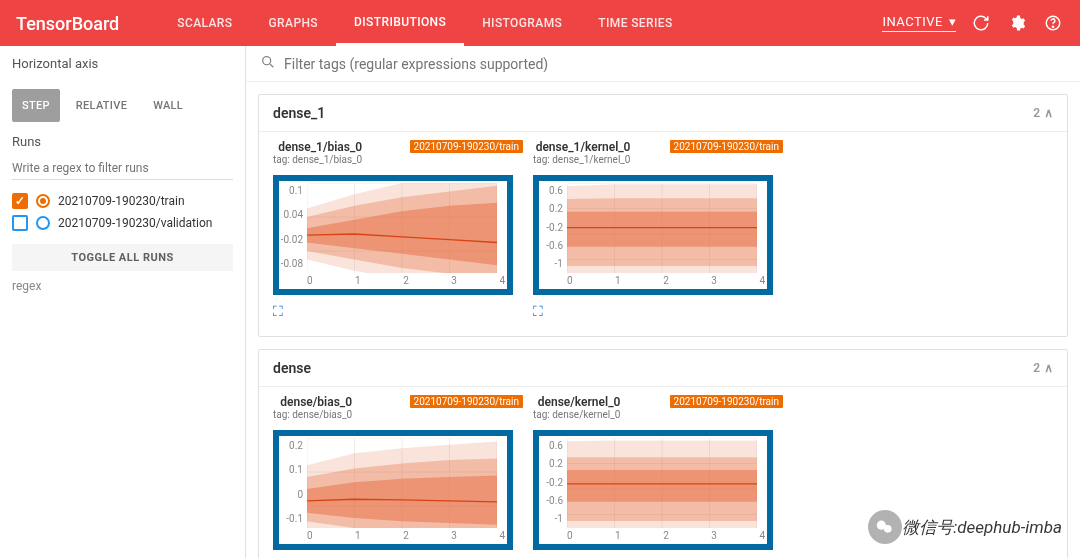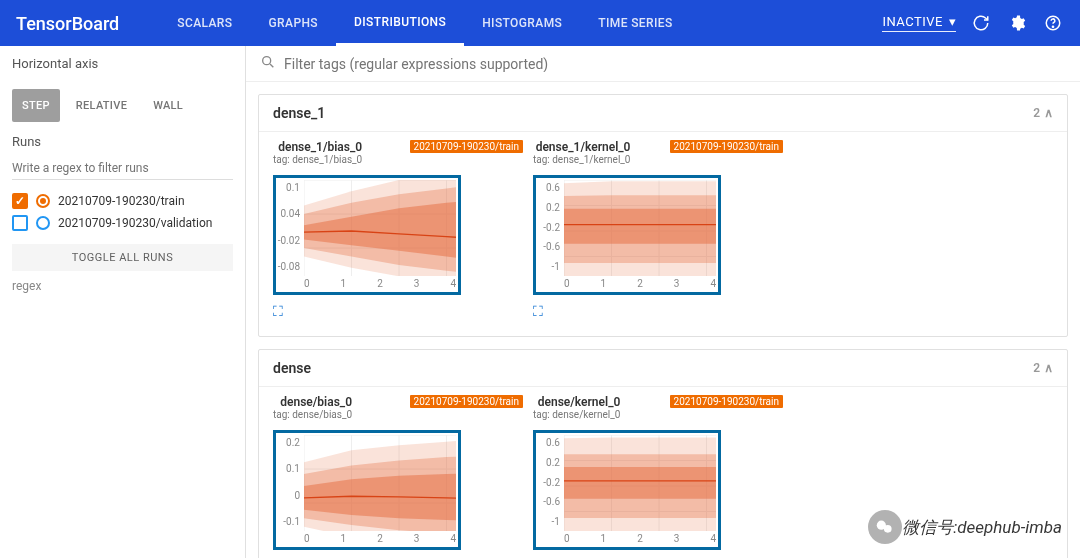--- a/index.html
+++ b/index.html
@@ -1,17 +1,17 @@
 <!DOCTYPE html>
 <html><head>
 <meta charset="utf-8">
 <style>
   * { box-sizing: border-box; margin: 0; padding: 0; font-family: Roboto, Arial, sans-serif; }
   body { background: #fff; width: 1080px; height: 558px; overflow: hidden; font-size: 13px; color: #333; }
-  .header { background: #1d4ed8; color: #fff; height: 46px; display: flex; align-items: center; padding: 0 16px; }
+  .header { background: #ef4444; color: #fff; height: 46px; display: flex; align-items: center; padding: 0 16px; }
   .brand { font-size: 18px; font-weight: 500; margin-right: 40px; }
   .tabs { display: flex; gap: 0; }
   .tab { padding: 0 18px; height: 46px; display: flex; align-items: center; color: rgba(255,255,255,0.85); font-size: 12px; font-weight: 500; letter-spacing: 0.4px; cursor: pointer; }
   .tab.active { color: #fff; border-bottom: 3px solid #fff; }
   .header-right { margin-left: auto; display: flex; align-items: center; gap: 14px; color: #fff; }
   .inactive-drop { display:flex; align-items:center; gap:6px; font-size:13px; letter-spacing:0.5px; border-bottom: 1px solid rgba(255,255,255,0.9); padding-bottom: 2px; cursor:pointer; }
   .icon-btn { width: 22px; height: 22px; display:flex; align-items:center; justify-content:center; cursor:pointer; }
   .main { display:flex; height: calc(100% - 46px); }
   .sidebar { width: 246px; border-right: 1px solid #e0e0e0; padding: 10px 12px; background:#fff; }
   .side-h { color:#555; font-size:13px; margin-bottom:18px; }
@@ -21,36 +21,36 @@
   .runs-h { color:#555; margin:6px 0 8px; }
   .regex-in { width:100%; border:none; border-bottom:1px solid #ddd; padding:4px 0; font-size:12px; color:#999; outline:none; margin-bottom:10px; }
   .run-row { display:flex; align-items:center; gap:8px; font-size:12px; padding:3px 0; cursor:pointer; }
   .cb { width:16px; height:16px; border:2px solid #ef6c00; border-radius:2px; display:flex; align-items:center; justify-content:center; }
   .cb.checked::after { content:"✓"; color:#fff; font-size:12px; font-weight:bold; }
   .cb.checked { background:#ef6c00; }
   .cb.unchecked { border-color:#2196f3; }
   .radio { width:14px; height:14px; border-radius:50%; border:2px solid #ef6c00; display:flex; align-items:center; justify-content:center; }
   .radio.on::after { content:""; width:6px; height:6px; border-radius:50%; background:#ef6c00; }
   .radio.off { border-color:#2196f3; }
-  .toggle-all { width:100%; background:#f5f5f5; border:none; color:#616161; font-size:11px; font-weight:400; padding:7px; margin-top:10px; letter-spacing:0.5px; cursor:pointer; }
+  .toggle-all { width:100%; background:#f5f5f5; border:none; color:#616161; font-size:11px; font-weight:700; padding:7px; margin-top:10px; letter-spacing:0.5px; cursor:pointer; }
   .logs { color:#888; font-size:12px; margin-top:8px; }
   .content { flex:1; overflow:auto; background:#fff; }
   .filter-bar { display:flex; align-items:center; gap:8px; padding:8px 14px; border-bottom:1px solid #eee; color:#888; }
   .filter-in { border:none; outline:none; font-size:14px; color:#888; flex:1; background:transparent; }
   .card { margin:12px; border:1px solid #e0e0e0; border-radius:2px; }
   .card-hdr { display:flex; align-items:center; padding:10px 14px; font-size:14px; font-weight:600; color:#333; border-bottom:1px solid #eee; }
   .card-hdr .count { margin-left:auto; color:#999; font-size:12px; display:flex; align-items:center; gap:4px; }
   .charts-row { display:flex; gap:10px; padding:8px 14px 16px; }
   .chart-tile { width: 250px; }
   .tile-head { display:flex; align-items:flex-start; justify-content:space-between;text-align:right; }
   .tile-title { font-size:12px; color:#333; font-weight:600; }
   .tile-tag { font-size:10px; color:#777; }
   .run-badge { background:#ef6c00; color:#fff; font-size:10px; padding:1px 4px; border-radius:1px; }
   .plot-wrap { margin-top:10px; }
-  .plot { width: 188px; height: 120px; border:3px solid #0369a1; position:relative; background:#fff; }
+  .plot { width: 240px; height: 120px; border:6px solid #0369a1; position:relative; background:#fff; }
   .y-axis { position:absolute; left:0; top:0; bottom:16px; width:28px; display:flex; flex-direction:column; justify-content:space-between; align-items:flex-end; padding:4px 4px 4px 0; font-size:10px; color:#888; }
   .x-axis { position:absolute; left:28px; right:2px; bottom:0; height:16px; display:flex; justify-content:space-between; font-size:10px; color:#888; padding-top:2px; }
   .plot-area { position:absolute; left:28px; right:2px; top:2px; bottom:16px; overflow:hidden; }
   .grid line { stroke:#eee; stroke-width:1; }
   .band1 { fill:#e67348; fill-opacity:0.2; }
   .band2 { fill:#e67348; fill-opacity:0.35; }
   .band3 { fill:#e67348; fill-opacity:0.55; }
   .med { stroke:#d84315; stroke-width:1.4; fill:none; }
   .expand { color:#1976d2; font-size:14px; margin-top:8px; cursor:pointer; }
   .watermark { position:fixed; right:18px; bottom:14px; display:flex; align-items:center; color:#222; font-size:17px; font-style:italic; opacity:0.9; pointer-events:none; }

